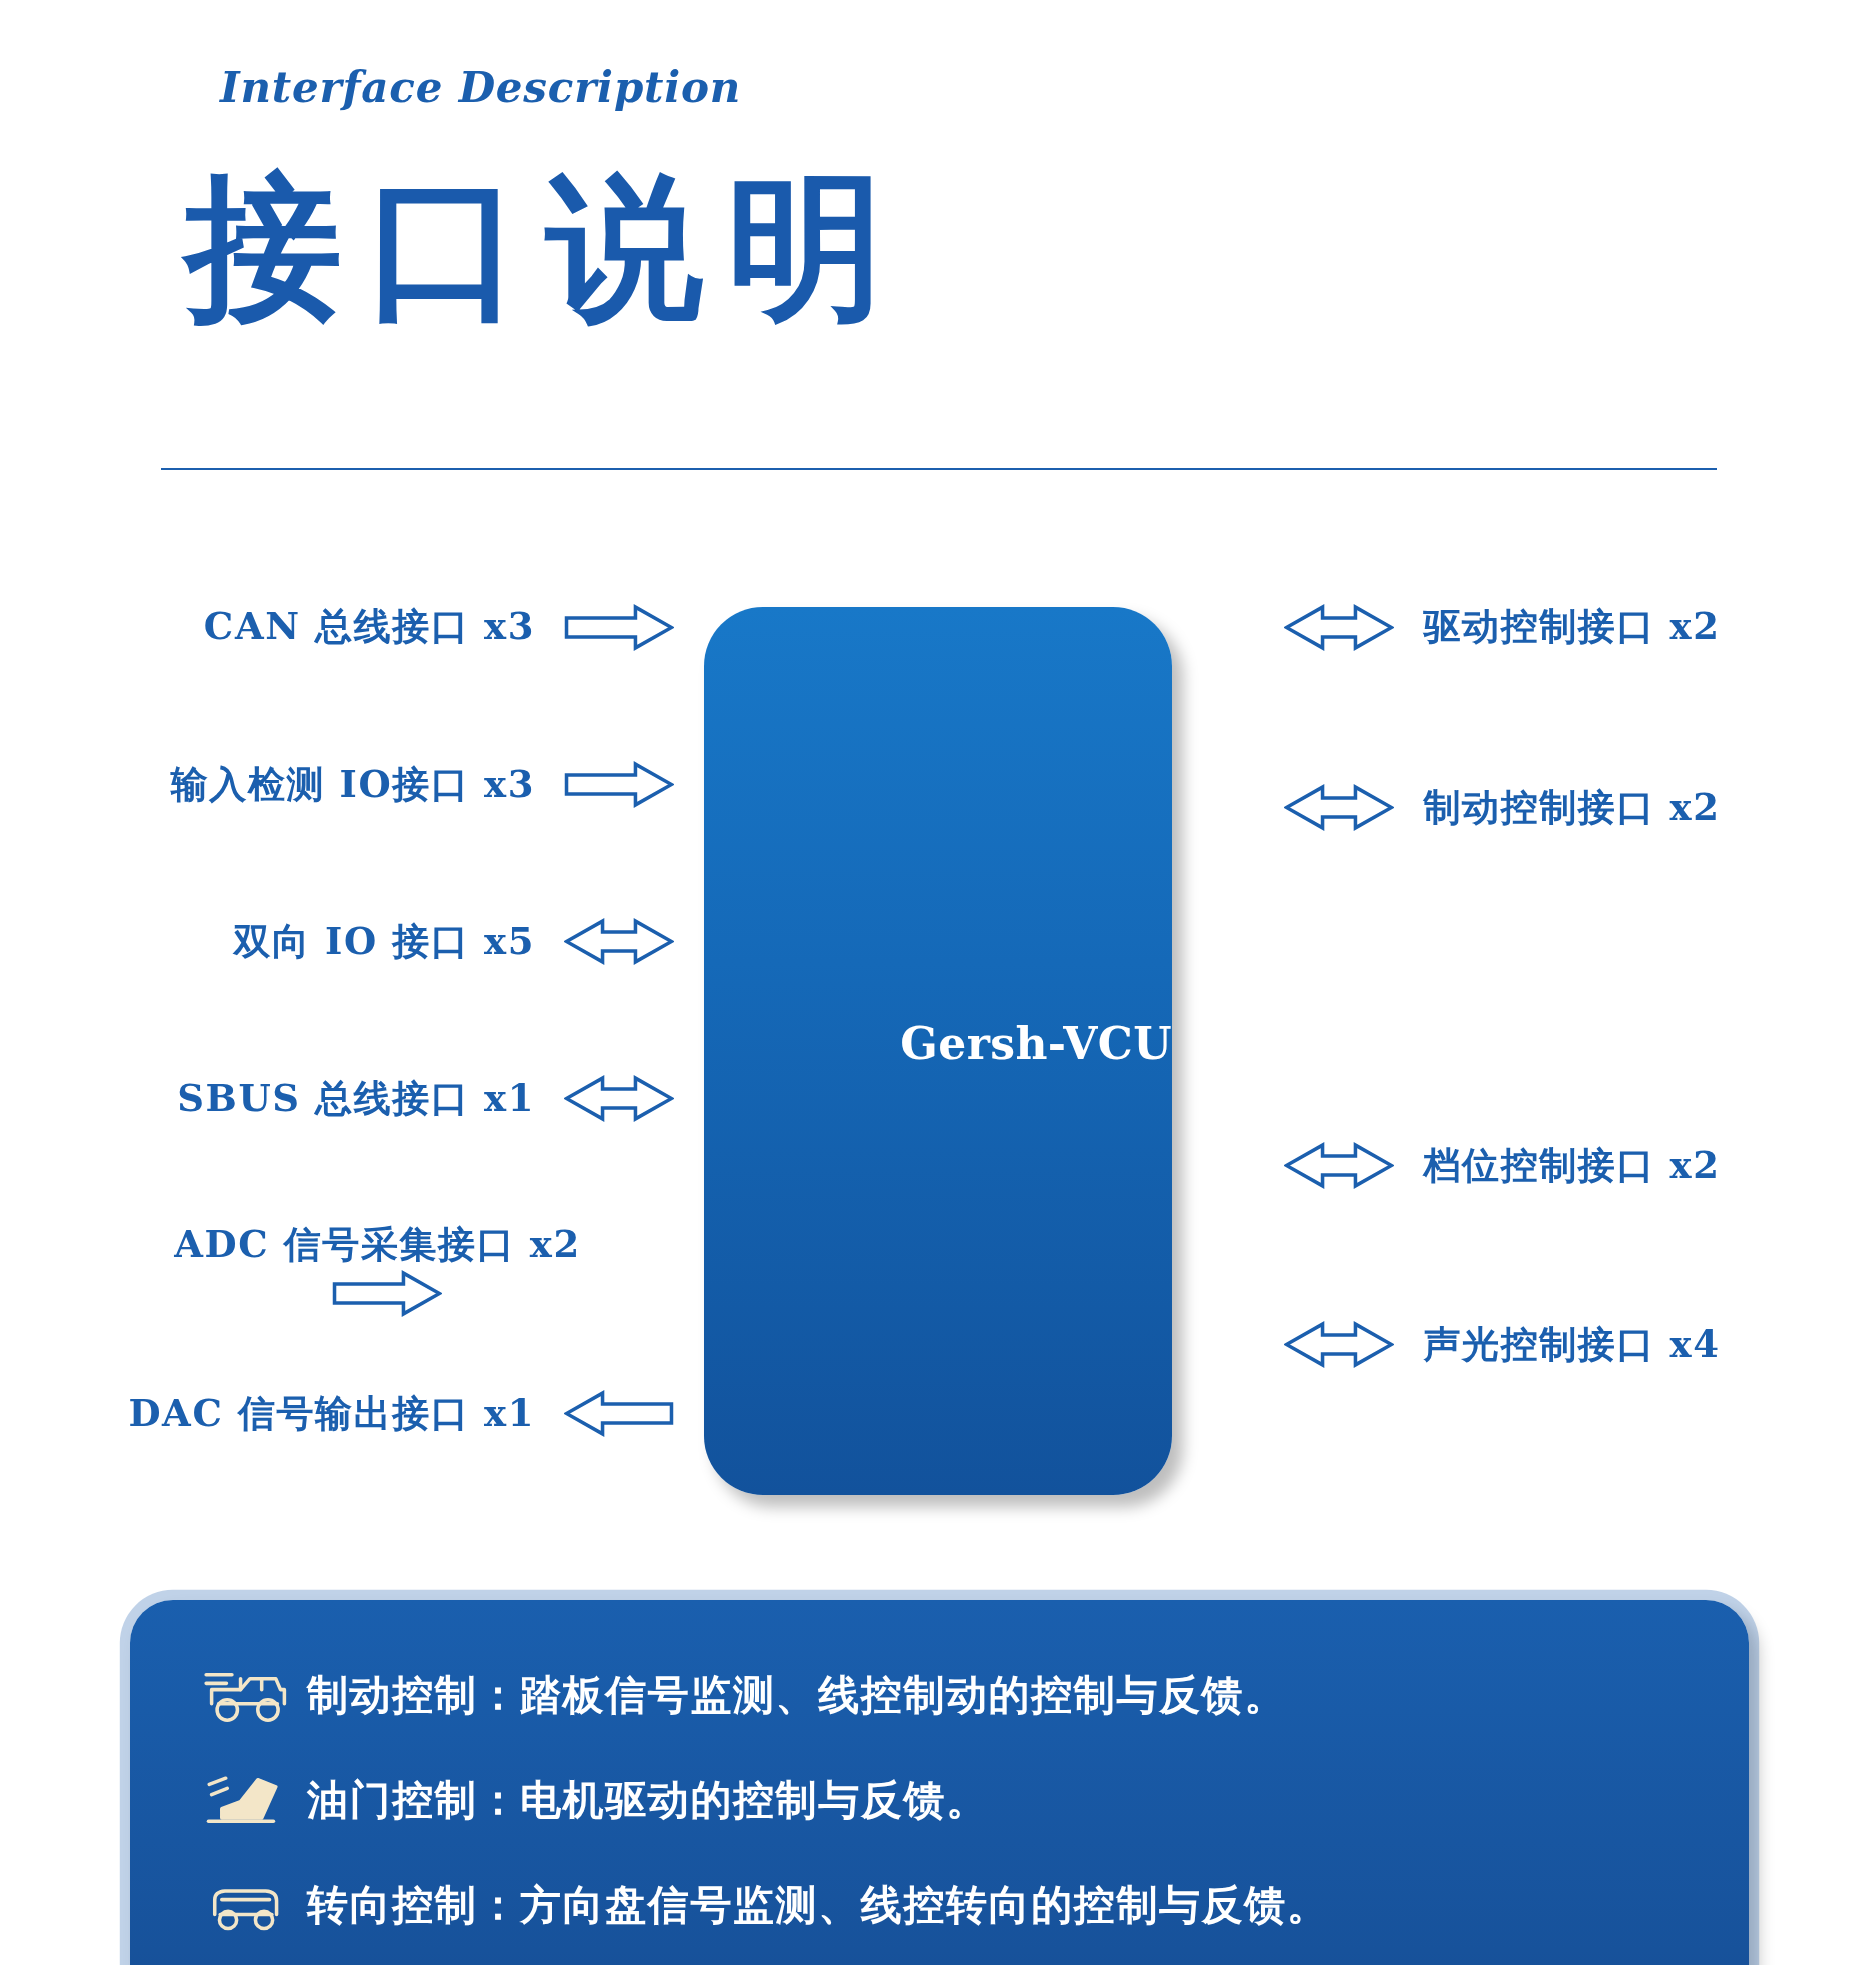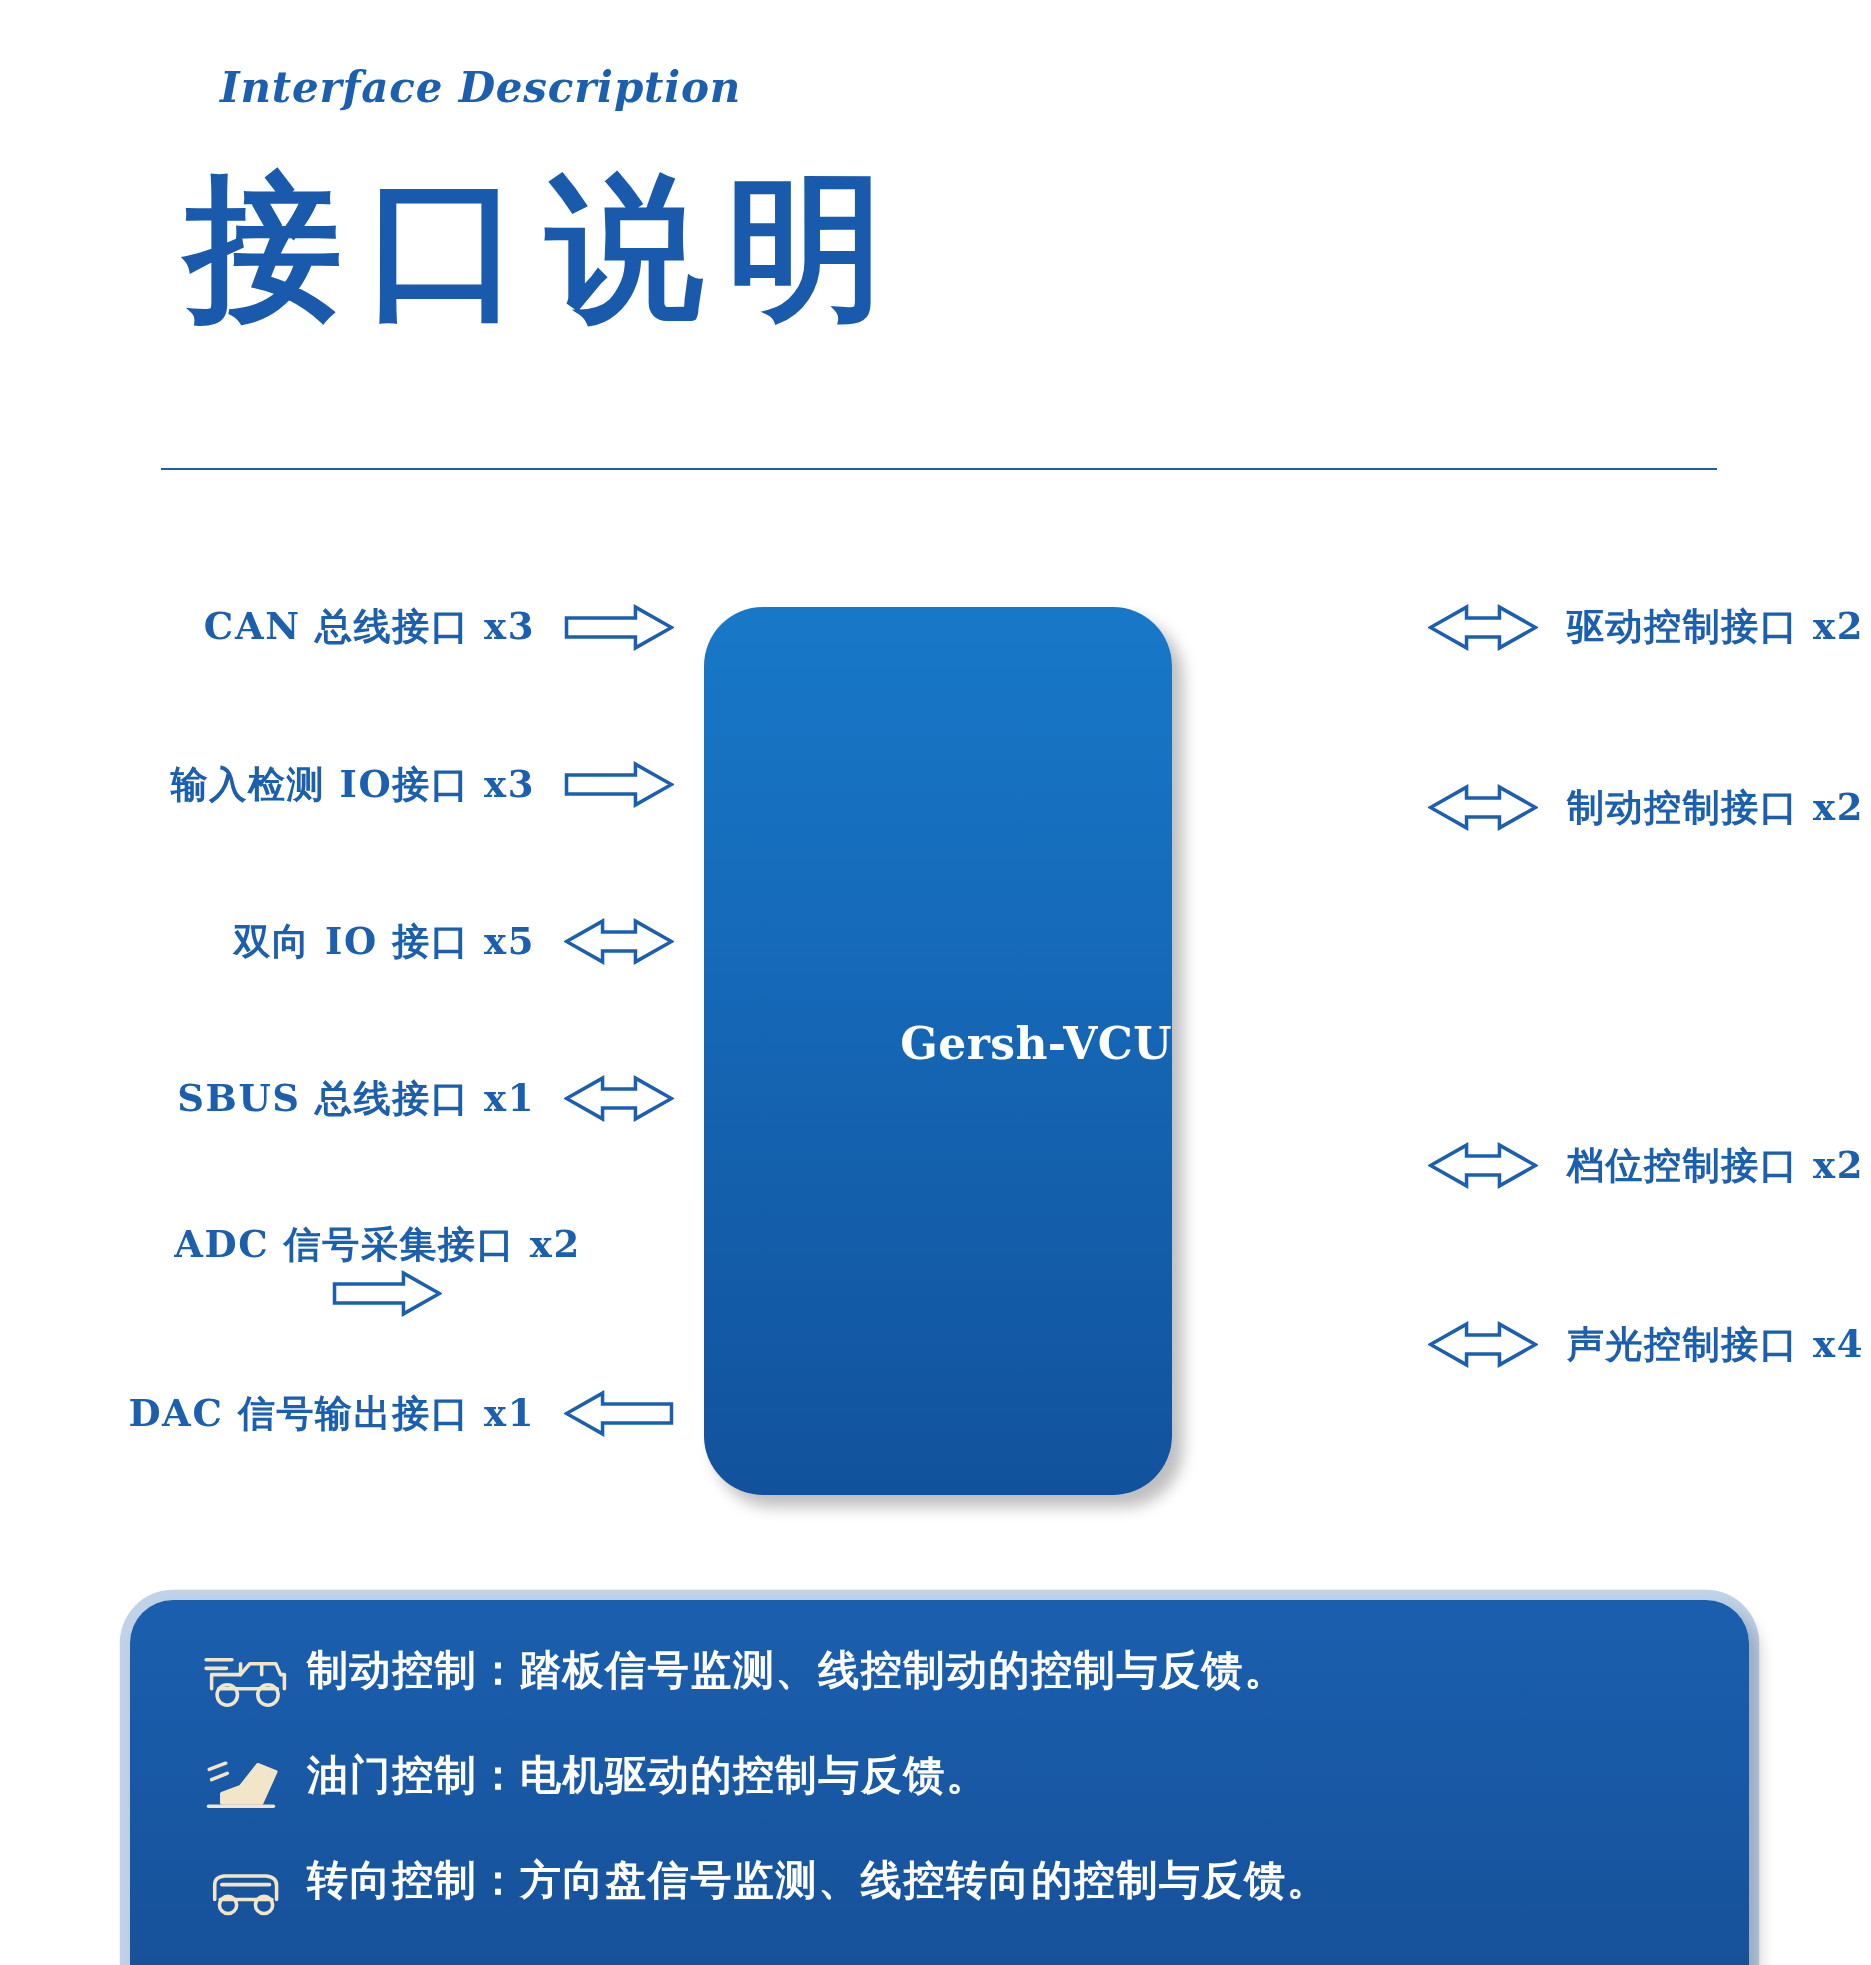--- a/index.html
+++ b/index.html
@@ -86,23 +86,23 @@
     height: 59px;
     display: flex;
     align-items: center;
   }
   .port.left {
     left: 71px;
     width: 613px;
     justify-content: flex-end;
   }
   .port.right {
-    left: 1251px;
+    left: 1191px;
     width: 613px;
-    justify-content: flex-end;
+    justify-content: center;
   }
   .port-label {
     color: #1B5FAE;
     font-family: "DejaVu Serif", serif;
     font-size: 37px;
     font-weight: 600;
     letter-spacing: 1.6px;
     white-space: nowrap;
   }
   .arrow-slot {
@@ -124,20 +124,21 @@
     top: 1600px;
     width: 1619px;
     height: 637px;
     border-radius: 43px;
     background: linear-gradient(180deg, #1A5FAE 0%, #17529B 55%, #133F7C 100%);
     box-shadow: 0 0 0 10.2px rgba(28,95,174,0.28), 9.4px 10.2px 15.7px rgba(0,0,0,0.22);
     padding: 43px 59px 0 59px;
   }
   .legend-row {
     display: flex;
+    align-items: center;
     height: 105px;
   }
   .legend-icon {
     width: 118px;
     min-width: 118px;
     height: 75px;
     display: flex;
     align-items: center;
     justify-content: center;
   }

